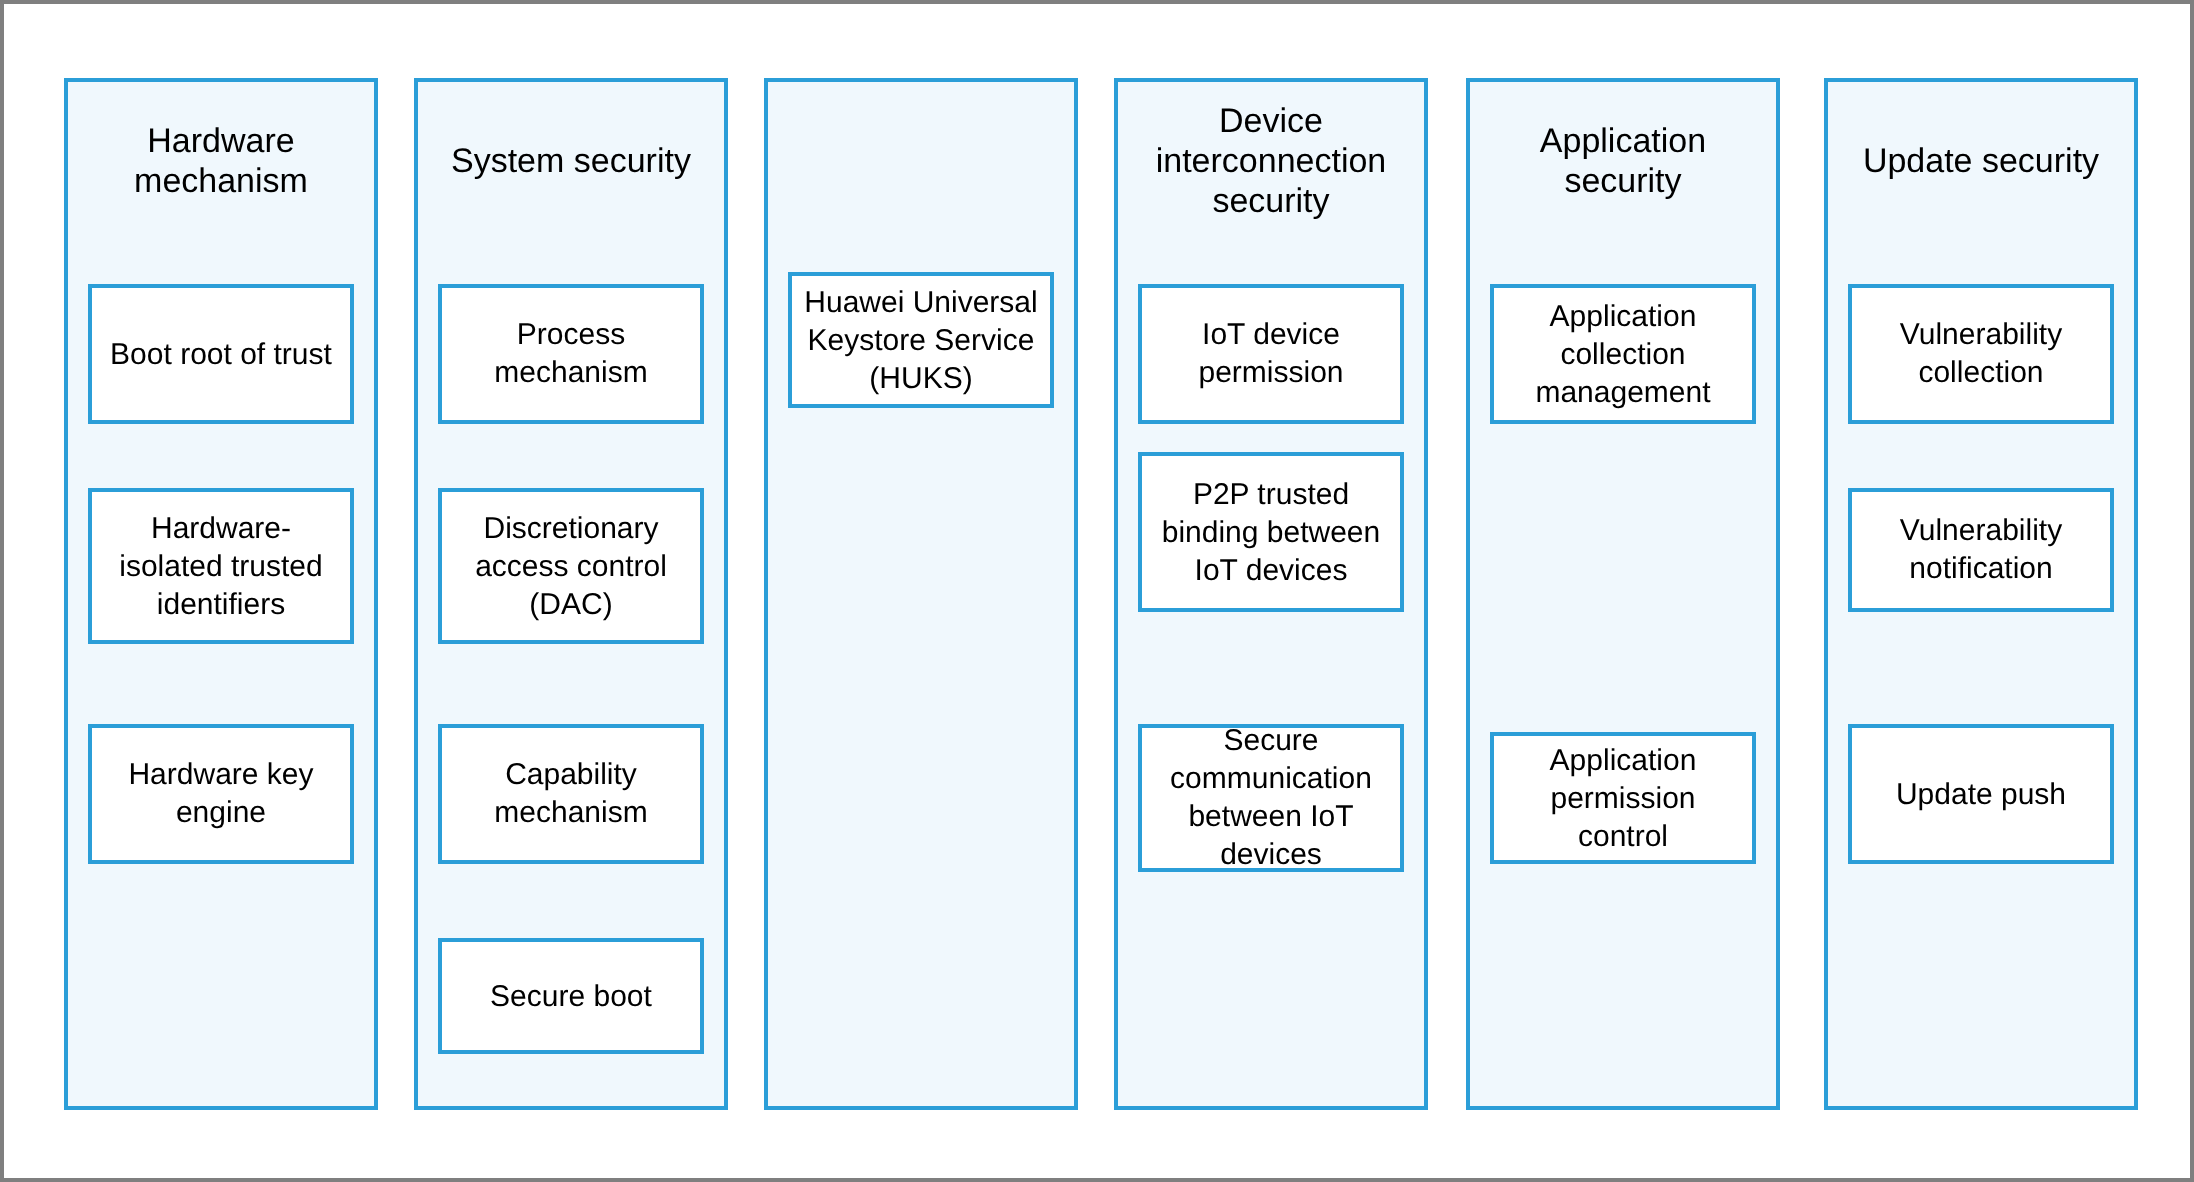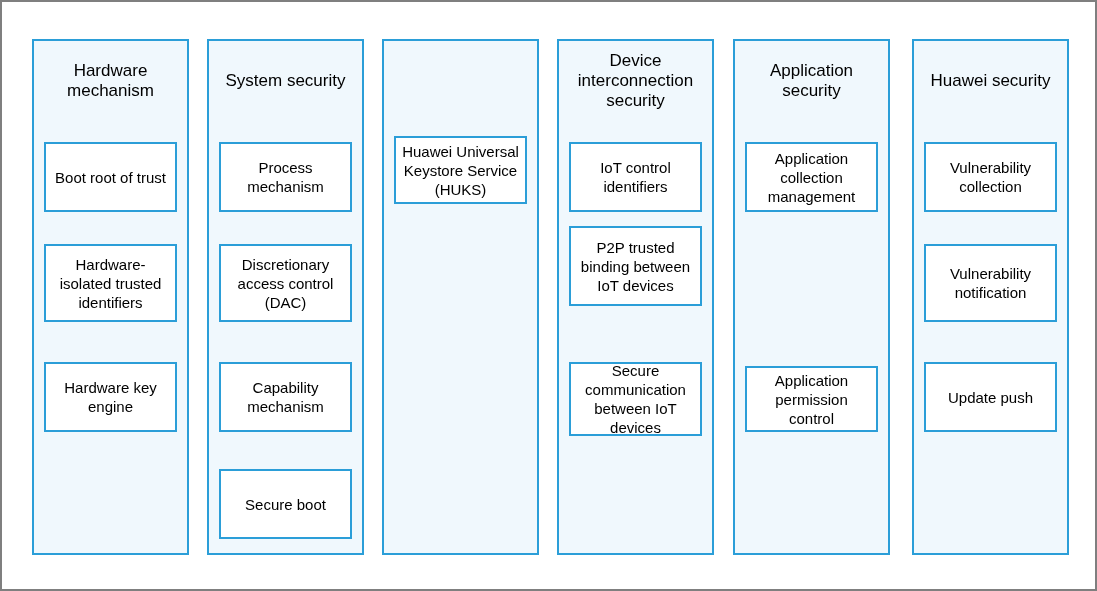--- a/index.html
+++ b/index.html
@@ -68,40 +68,40 @@
     <div class="box" style="top:101px;height:70px">Boot root of trust</div>
     <div class="box" style="top:203px;height:78px">Hardware-isolated trusted identifiers</div>
     <div class="box" style="top:321px;height:70px">Hardware key engine</div>
   </div>
 
   <div class="column" style="left:205px">
     <div class="col-title">System security</div>
     <div class="box" style="top:101px;height:70px">Process mechanism</div>
     <div class="box" style="top:203px;height:78px">Discretionary access control (DAC)</div>
     <div class="box" style="top:321px;height:70px">Capability mechanism</div>
-    <div class="box" style="top:428px;height:70px">Secure boot</div>
+    <div class="box" style="top:428px;height:58px">Secure boot</div>
   </div>
 
   <div class="column" style="left:380px">
     <div class="box" style="top:95px;height:68px">Huawei Universal Keystore Service (HUKS)</div>
   </div>
 
   <div class="column" style="left:555px">
     <div class="col-title">Device interconnection security</div>
-    <div class="box" style="top:101px;height:70px">IoT control identifiers</div>
+    <div class="box" style="top:101px;height:70px">IoT device permission</div>
     <div class="box" style="top:185px;height:80px">P2P trusted binding between IoT devices</div>
     <div class="box" style="top:321px;height:74px">Secure communication between IoT devices</div>
   </div>
 
   <div class="column" style="left:731px">
     <div class="col-title">Application security</div>
     <div class="box" style="top:101px;height:70px">Application collection management</div>
     <div class="box" style="top:325px;height:66px">Application permission control</div>
   </div>
 
   <div class="column" style="left:910px">
-    <div class="col-title">Huawei security</div>
+    <div class="col-title">Update security</div>
     <div class="box" style="top:101px;height:70px">Vulnerability collection</div>
-    <div class="box" style="top:203px;height:78px">Vulnerability notification</div>
+    <div class="box" style="top:203px;height:62px">Vulnerability notification</div>
     <div class="box" style="top:321px;height:70px">Update push</div>
   </div>
 
 </div>
 
 </body></html>

